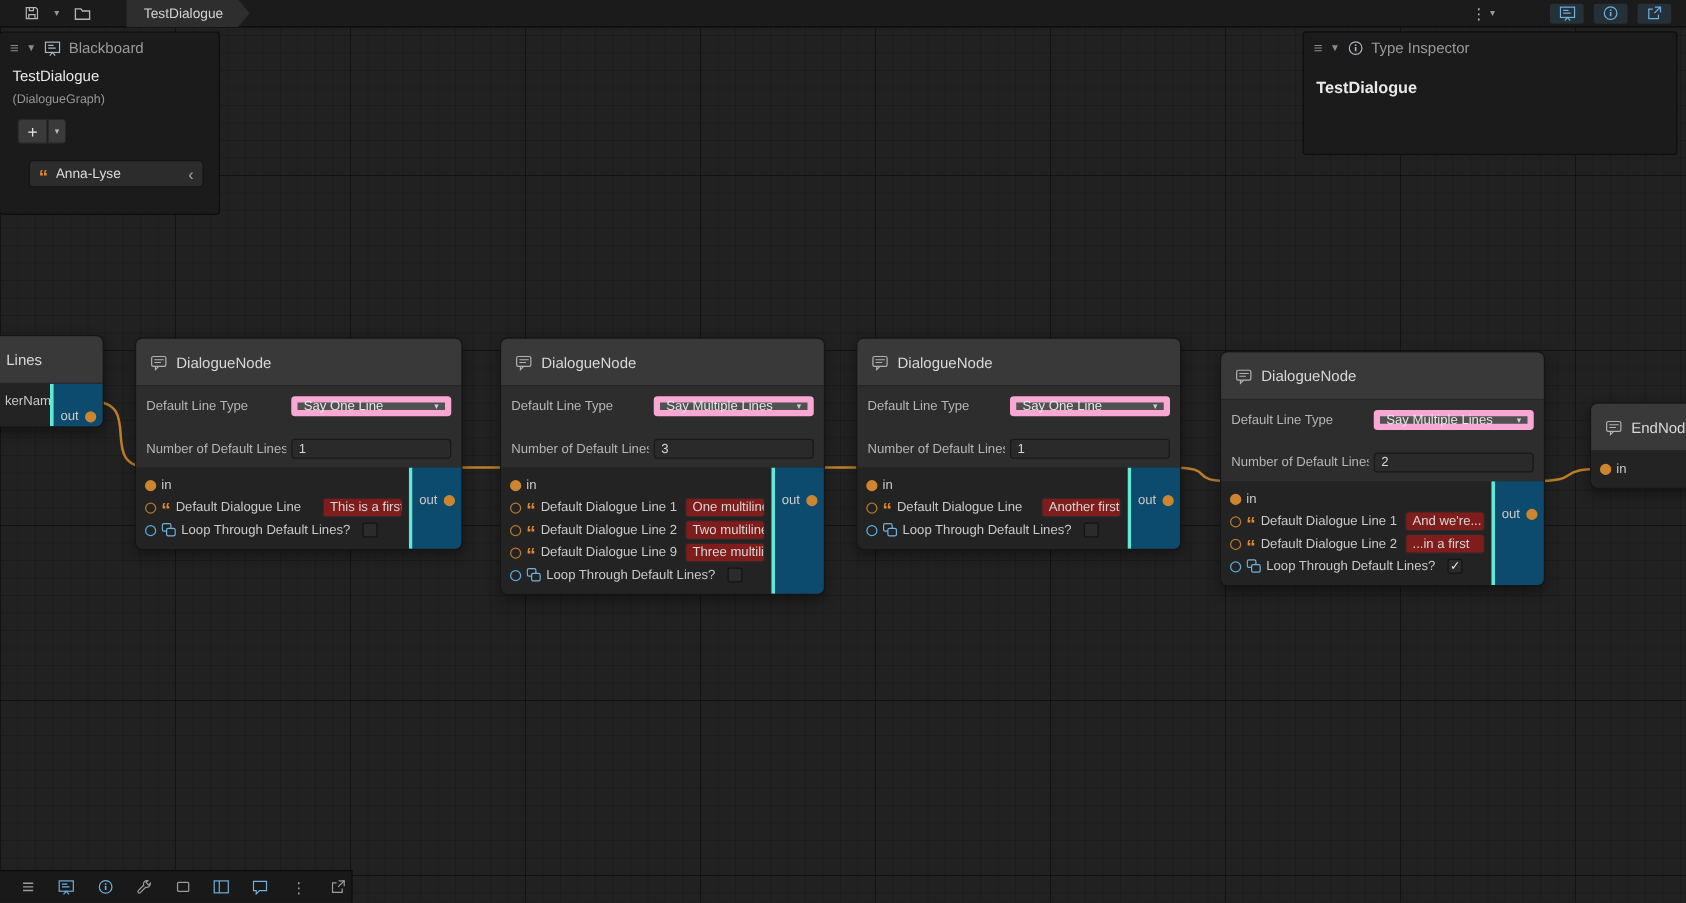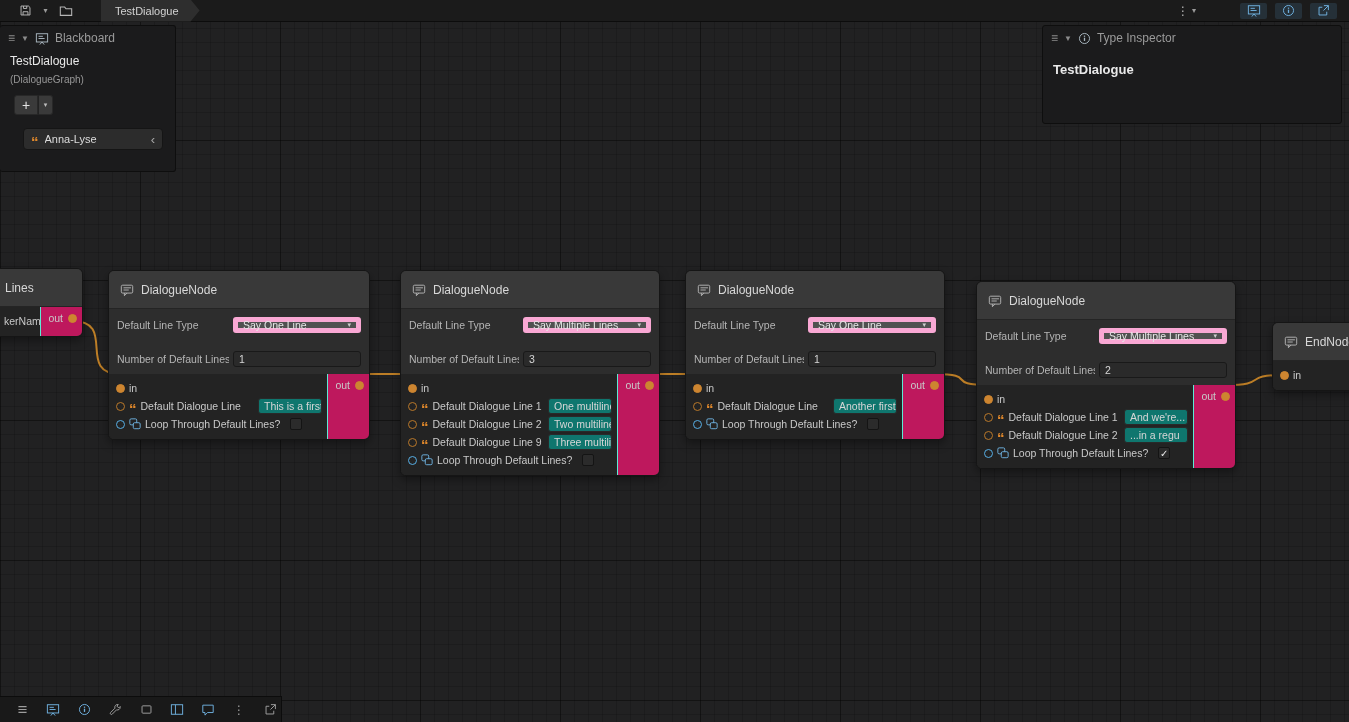--- a/index.html
+++ b/index.html
@@ -60,24 +60,24 @@
   .node-title{display:flex;align-items:center;gap:7px;height:38px;padding:0 11px;background:#393939;border-radius:5px 5px 0 0;border-bottom:1px solid #242424;font-size:12px;color:#d8d8d8;cursor:grab;white-space:nowrap;overflow:hidden}
   .node-title .icon{color:#b2b2b2;display:inline-flex;flex:none}
   .node-props{background:#2d2d2d;padding:7px 8px;display:flex;flex-direction:column;gap:17px}
   .prop-row{display:flex;align-items:center;height:17px}
   .plabel{flex:1;font-size:10.5px;color:#b5b5b5;white-space:nowrap;overflow:hidden;margin-right:4px}
   .dropdown{width:128px;height:16px;background:#515151;border:5px solid #f9a8d4;border-radius:3px;display:flex;align-items:center;padding:0 5px;font-size:10.5px;color:#e6e6e6;cursor:pointer;flex:none}
   .dropdown .dval{flex:1;white-space:nowrap;overflow:hidden}
   .dropdown .dcaret{font-size:7px;color:#cfcfcf;margin-left:3px}
   .tfield{height:16px;background:#2a2a2a;border:1px solid #191919;border-radius:3px;font-size:10.5px;color:#d6d6d6;display:flex;align-items:center;padding:0 5px;white-space:nowrap;overflow:hidden;cursor:text;flex:none}
   .tfield.wfield{width:128px}
-  .tfield.nfield{width:64px;background:#0f766e;border-color:#292929;margin-right:5px}
+  .tfield.nfield{width:64px;background:#7f1d1d;border-color:#292929;margin-right:5px}
   .node-ports{display:flex;background:#232323;border-radius:0 0 5px 5px}
   .ports-left{flex:1;display:flex;flex-direction:column;gap:2px;padding:6px 0 7px 7px;min-width:0}
-  .ports-right{width:42px;background:#be185d;border-left:1px solid #5eead4;border-radius:0 0 5px 0;padding-top:3px;flex:none}
+  .ports-right{width:42px;background:#0c4a6e;border-left:3px solid #5eead4;border-radius:0 0 5px 0;padding-top:18px;flex:none}
   .port-row{display:flex;align-items:center;gap:4px;height:16px;font-size:10.5px;color:#c9c9c9}
   .port-row .rlabel{white-space:nowrap;overflow:hidden;flex:none}
   .port-row .rlabel.grow{flex:1;min-width:0}
   .out-row{justify-content:flex-end;padding-right:5px;gap:5px}
   .dot{width:9px;height:9px;border-radius:50%;border:1.5px solid #b9782a;flex:none;cursor:crosshair}
   .dot.filled{background:#cd8530;border-color:#cd8530}
   .dot.blue{border-color:#57aee4}
   .checkbox{width:12px;height:12px;background:#2b2b2b;border:1px solid #141414;border-radius:2px;margin-left:6px;font-size:10px;line-height:11px;text-align:center;color:#eaeaea;cursor:pointer;flex:none}
   .node .icon.loop{color:#6fb3e0;display:inline-flex;flex:none}
   .node.partial .node-title{padding-left:67px}
@@ -326,21 +326,21 @@
             <div class="port-row">
               <span class="dot"></span>
               <span class="qglyph">“</span>
               <span class="rlabel grow">Default Dialogue Line 1</span>
               <div class="tfield nfield">And we're...</div>
             </div>
             <div class="port-row">
               <span class="dot"></span>
               <span class="qglyph">“</span>
               <span class="rlabel grow">Default Dialogue Line 2</span>
-              <div class="tfield nfield">...in a regu</div>
+              <div class="tfield nfield">...in a first</div>
             </div>
             <div class="port-row">
               <span class="dot blue"></span>
               <span class="icon loop">
                 <svg width="12" height="12" viewBox="0 0 14 14" fill="none" stroke="currentColor" stroke-width="1.1">
                   <rect x="1" y="1" width="8" height="7" rx="1.5"></rect>
                   <rect x="5" y="5.5" width="8" height="7" rx="1.5" fill="#232323"></rect>
                 </svg>
               </span>
               <span class="rlabel">Loop Through Default Lines?</span>

